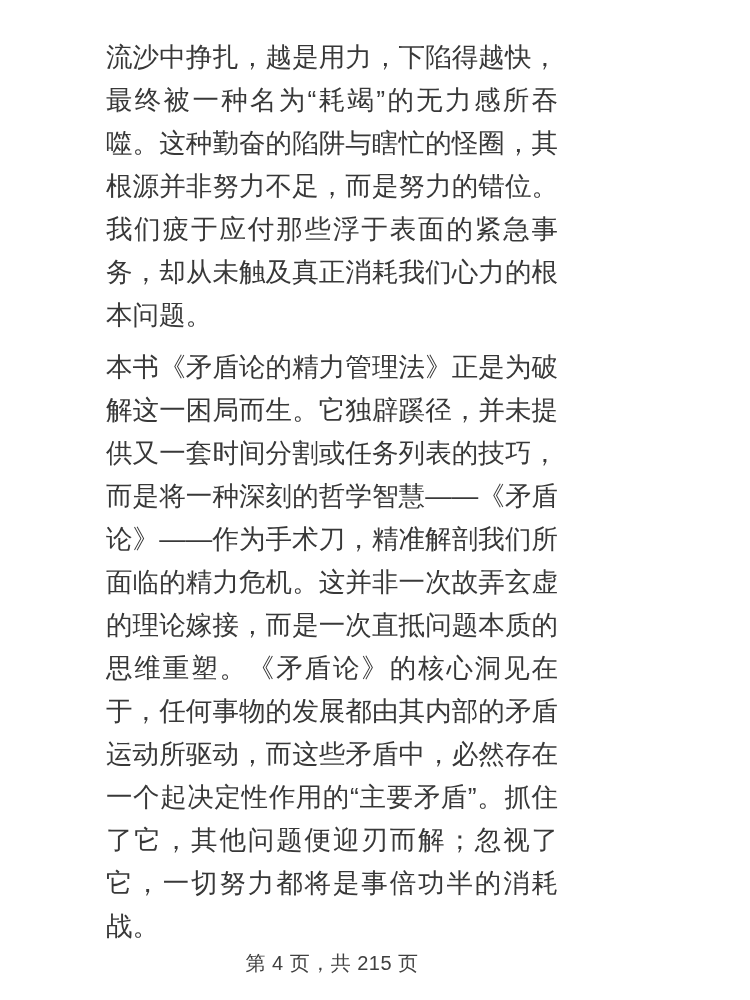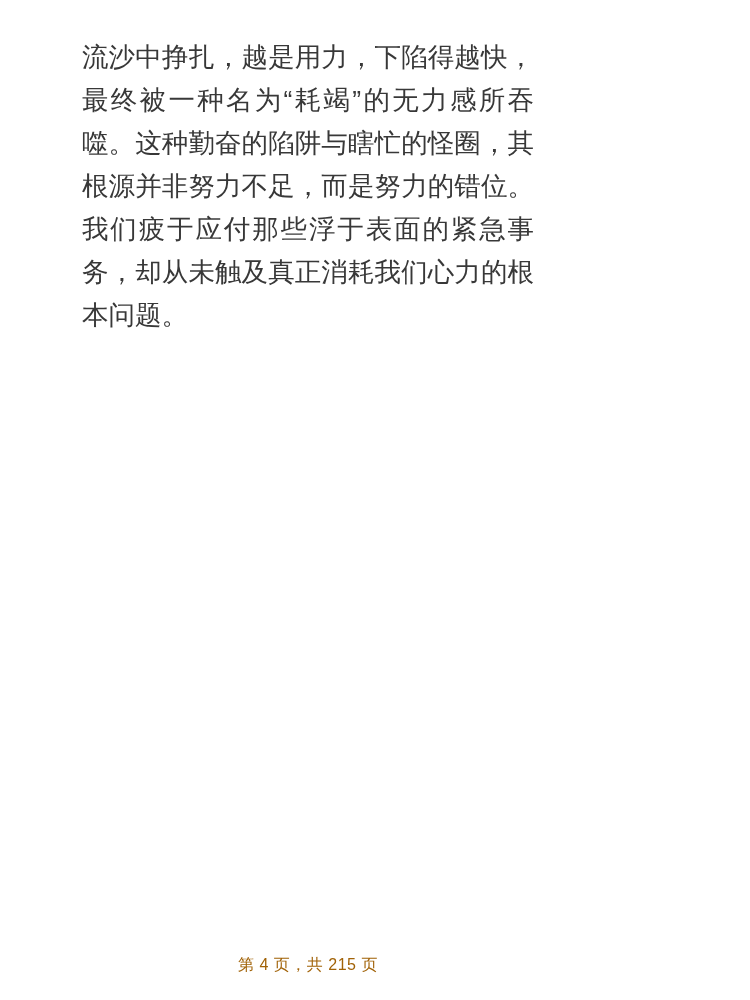--- a/index.html
+++ b/index.html
@@ -11,20 +11,21 @@
     width: 750px;
     height: 1000px;
     overflow: hidden;
     font-family: "Liberation Sans", sans-serif;
   }
   .page {
     position: relative;
     width: 616px;
     height: 1000px;
     background: #ffffff;
+    margin-left: 24px;
   }
   .content {
     position: absolute;
     top: 36px;
     left: 82px;
     right: 82px;
     color: #383838;
     font-size: 26.5px;
     line-height: 43px;
     text-align: justify;
@@ -37,32 +38,33 @@
     margin-bottom: 0;
   }
   .footer {
     position: absolute;
     left: 0;
     right: 0;
     bottom: 26px;
     text-align: center;
   }
   .page-indicator {
-    color: #a16207;
-    font-size: 16px;
+    color: #404040;
+    font-size: 20px;
     line-height: 18px;
     letter-spacing: 0.5px;
   }
 </style>
 </head>
 <body>
 
 <div class="page">
 
   <main class="content">
     <p class="para">流沙中挣扎，越是用力，下陷得越快，最终被一种名为“耗竭”的无力感所吞噬。这种勤奋的陷阱与瞎忙的怪圈，其根源并非努力不足，而是努力的错位。我们疲于应付那些浮于表面的紧急事务，却从未触及真正消耗我们心力的根本问题。</p>
+    <p class="para">本书《矛盾论的精力管理法》正是为破解这一困局而生。它独辟蹊径，并未提供又一套时间分割或任务列表的技巧，而是将一种深刻的哲学智慧——《矛盾论》——作为手术刀，精准解剖我们所面临的精力危机。这并非一次故弄玄虚的理论嫁接，而是一次直抵问题本质的思维重塑。《矛盾论》的核心洞见在于，任何事物的发展都由其内部的矛盾运动所驱动，而这些矛盾中，必然存在一个起决定性作用的“主要矛盾”。抓住了它，其他问题便迎刃而解；忽视了它，一切努力都将是事倍功半的消耗战。</p>
   </main>
 
   <footer class="footer">
     <span class="page-indicator">第 4 页，共 215 页</span>
   </footer>
 
 </div>
 
 </body></html>

